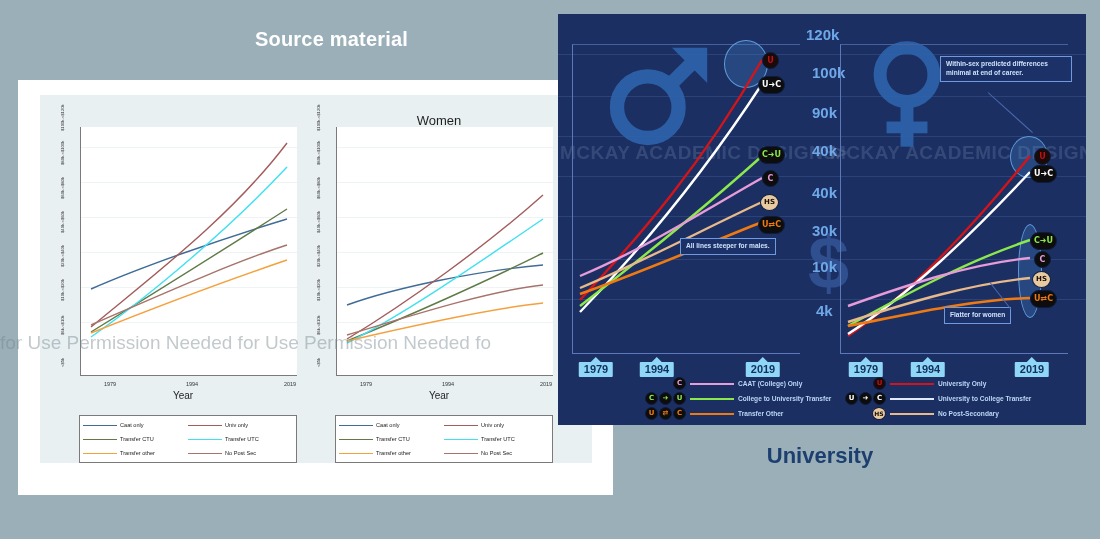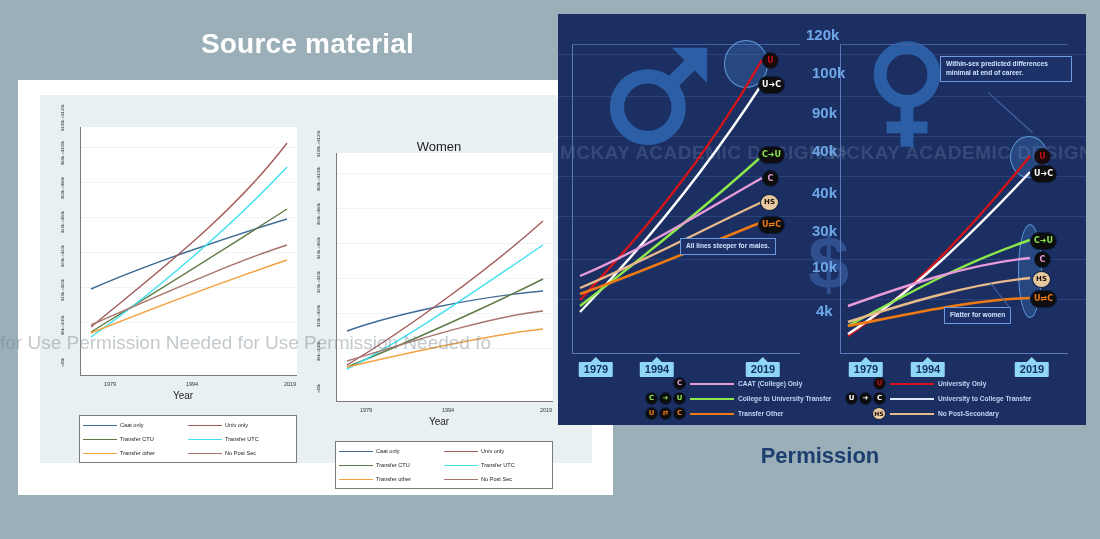--- a/index.html
+++ b/index.html
@@ -6,33 +6,33 @@
   body{
     width:1100px;height:539px;overflow:hidden;
     background:#9aafb8;
     font-family:"Liberation Sans", sans-serif;
     position:relative;
   }
 
   
   #source-title{
     position:absolute;left:0;top:28px;width:615px;text-align:center;
-    color:#ffffff;font-size:28px;font-weight:bold;letter-spacing:.2px;
+    color:#ffffff;font-size:20px;font-weight:bold;letter-spacing:.2px;padding-left:24px;
   }
   #source-card{
     position:absolute;left:18px;top:80px;width:595px;height:415px;
     background:#ffffff;
   }
   #source-inner{
     position:absolute;left:22px;top:15px;width:552px;height:368px;
     background:#e8f0f2;
   }
   .stata-panel{position:absolute;top:0;height:368px;}
   #panel-men{left:12px;width:262px;}
-  #panel-women{left:268px;width:262px;margin-top:26px;}
+  #panel-women{left:268px;width:262px;}
 
   .panel-title{
     position:absolute;top:18px;left:0;width:100%;text-align:center;
     font-size:13px;color:#1f1f1f;
   }
   .yaxis-labels{
     position:absolute;left:8px;top:22px;width:16px;height:252px;
   }
   .yaxis-labels span{
     position:absolute;left:0;white-space:nowrap;
@@ -408,13 +408,13 @@
           <span class="badge" style="position:relative;width:12px;height:11px;background:#e8c9a0;color:#1a1008;font-size:6px;">HS</span>
         </span>
         <span class="lg-line" style="border-color:#e8b98a"></span>
         <span class="lg-text">No Post-Secondary</span>
       </div>
     </div>
   </div>
 
 </div>
 
-<div id="transformed-title">Permission</div>
+<div id="transformed-title">University</div>
 
 </body></html>

